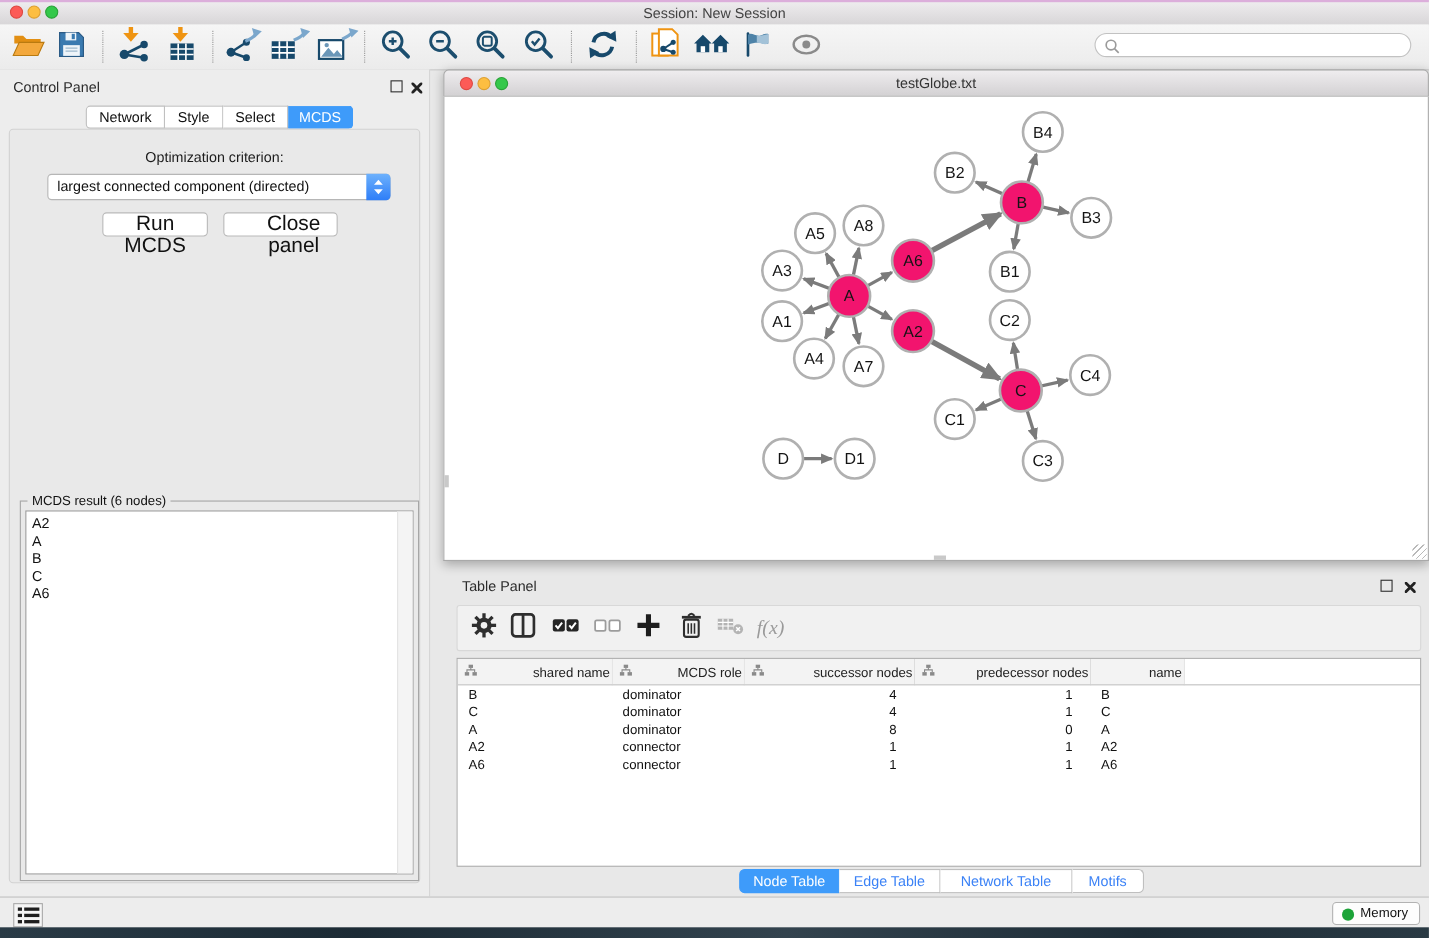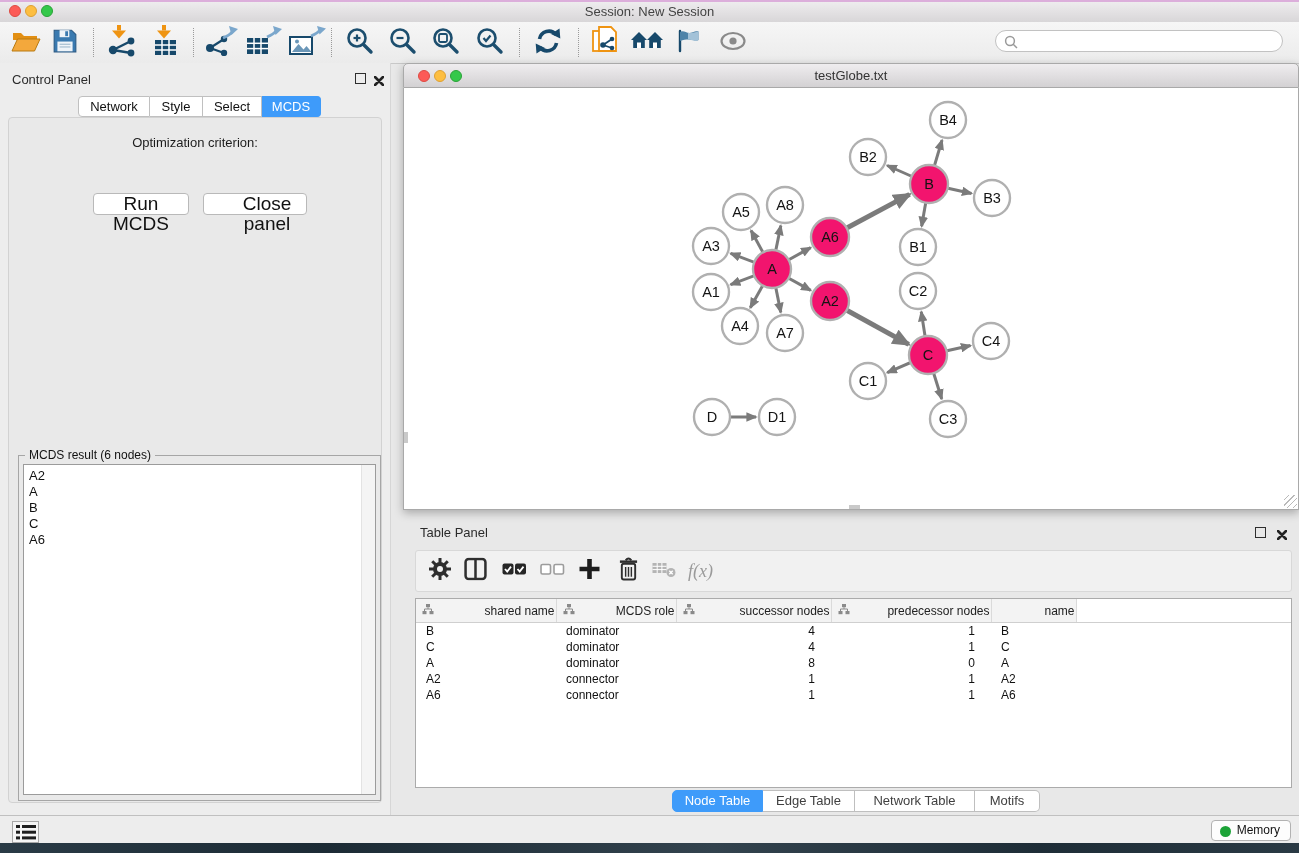--- a/index.html
+++ b/index.html
@@ -85,21 +85,21 @@
     border:1px solid #ababab;box-sizing:border-box;overflow:hidden;}
   table.node-table{border-collapse:collapse;width:100%;table-layout:fixed;}
   table.node-table th{height:21px;background:#f3f3f3;border-bottom:1px solid #cfcfcf;
     border-right:1px solid #dadada;font-weight:normal;font-size:12px;color:#222;
     text-align:right;position:relative;overflow:hidden;white-space:nowrap;}
   table.node-table th.filler{background:#fff;border-right:none;}
   table.node-table td{height:16px;font-size:12px;color:#111;padding:0 10px;white-space:nowrap;overflow:hidden;}
   table.node-table td.num{text-align:right;padding-right:16px;}
   .hdr-icon{position:absolute;left:6px;top:5px;}
   .tp-tabs{position:absolute;left:269px;top:270px;height:22px;display:flex;}
-  .tp-tab{box-sizing:border-box;height:22px;line-height:20px;text-align:center;font-size:13px;color:#404040;
+  .tp-tab{box-sizing:border-box;height:22px;line-height:20px;text-align:center;font-size:13px;color:#3b82f6;
     background:#fff;border:1px solid #bfbfbf;border-left:none;}
   .tp-tab:first-child{border-left:1px solid #bfbfbf;border-radius:5px 0 0 5px;}
   .tp-tab:last-child{border-radius:0 5px 5px 0;}
   .tp-tab.active{background:#3e9bfa;border-color:#3e9bfa;color:#fff;}
   
   .status-bar{position:absolute;left:0;top:815px;width:100%;height:28px;background:#ededed;
     border-top:1px solid #c0c0c0;box-sizing:border-box;}
   .list-btn{position:absolute;left:12px;top:5px;width:27px;height:22px;background:#f5f5f5;
     border:1px solid #a8a8a8;box-sizing:border-box;}
   .list-btn svg{position:absolute;left:3px;top:2px;}
@@ -301,20 +301,29 @@
       </svg>
   </span>
   <div class="cp-tabs" id="cp-tabs">
       <div class="cp-tab" style="width: 72px;">Network</div>
       <div class="cp-tab" style="width: 53px;">Style</div>
       <div class="cp-tab" style="width: 59px;">Select</div>
       <div class="cp-tab active" style="width: 59px;">MCDS</div>
     </div>
   <div class="cp-body">
     <div class="opt-label">Optimization criterion:</div>
+    <div class="criterion-select">
+      <span>largest connected component (directed)</span>
+      <span class="select-stepper">
+        <svg width="12" height="16" viewBox="0 0 12 16">
+            <path d="M2 6 L6 1.5 L10 6 Z" fill="#fff"></path>
+            <path d="M2 10 L6 14.5 L10 10 Z" fill="#fff"></path>
+          </svg>
+      </span>
+    </div>
     <div class="btn btn-run">Run MCDS</div>
     <div class="btn btn-close">Close panel</div>
     <div class="mcds-group">
       <span class="mcds-legend">MCDS result (6 nodes)</span>
       <div class="mcds-list">
         <div class="mcds-items" id="mcds-list-items">
             <div class="mcds-item">A2</div>
             <div class="mcds-item">A</div>
             <div class="mcds-item">B</div>
             <div class="mcds-item">C</div>

